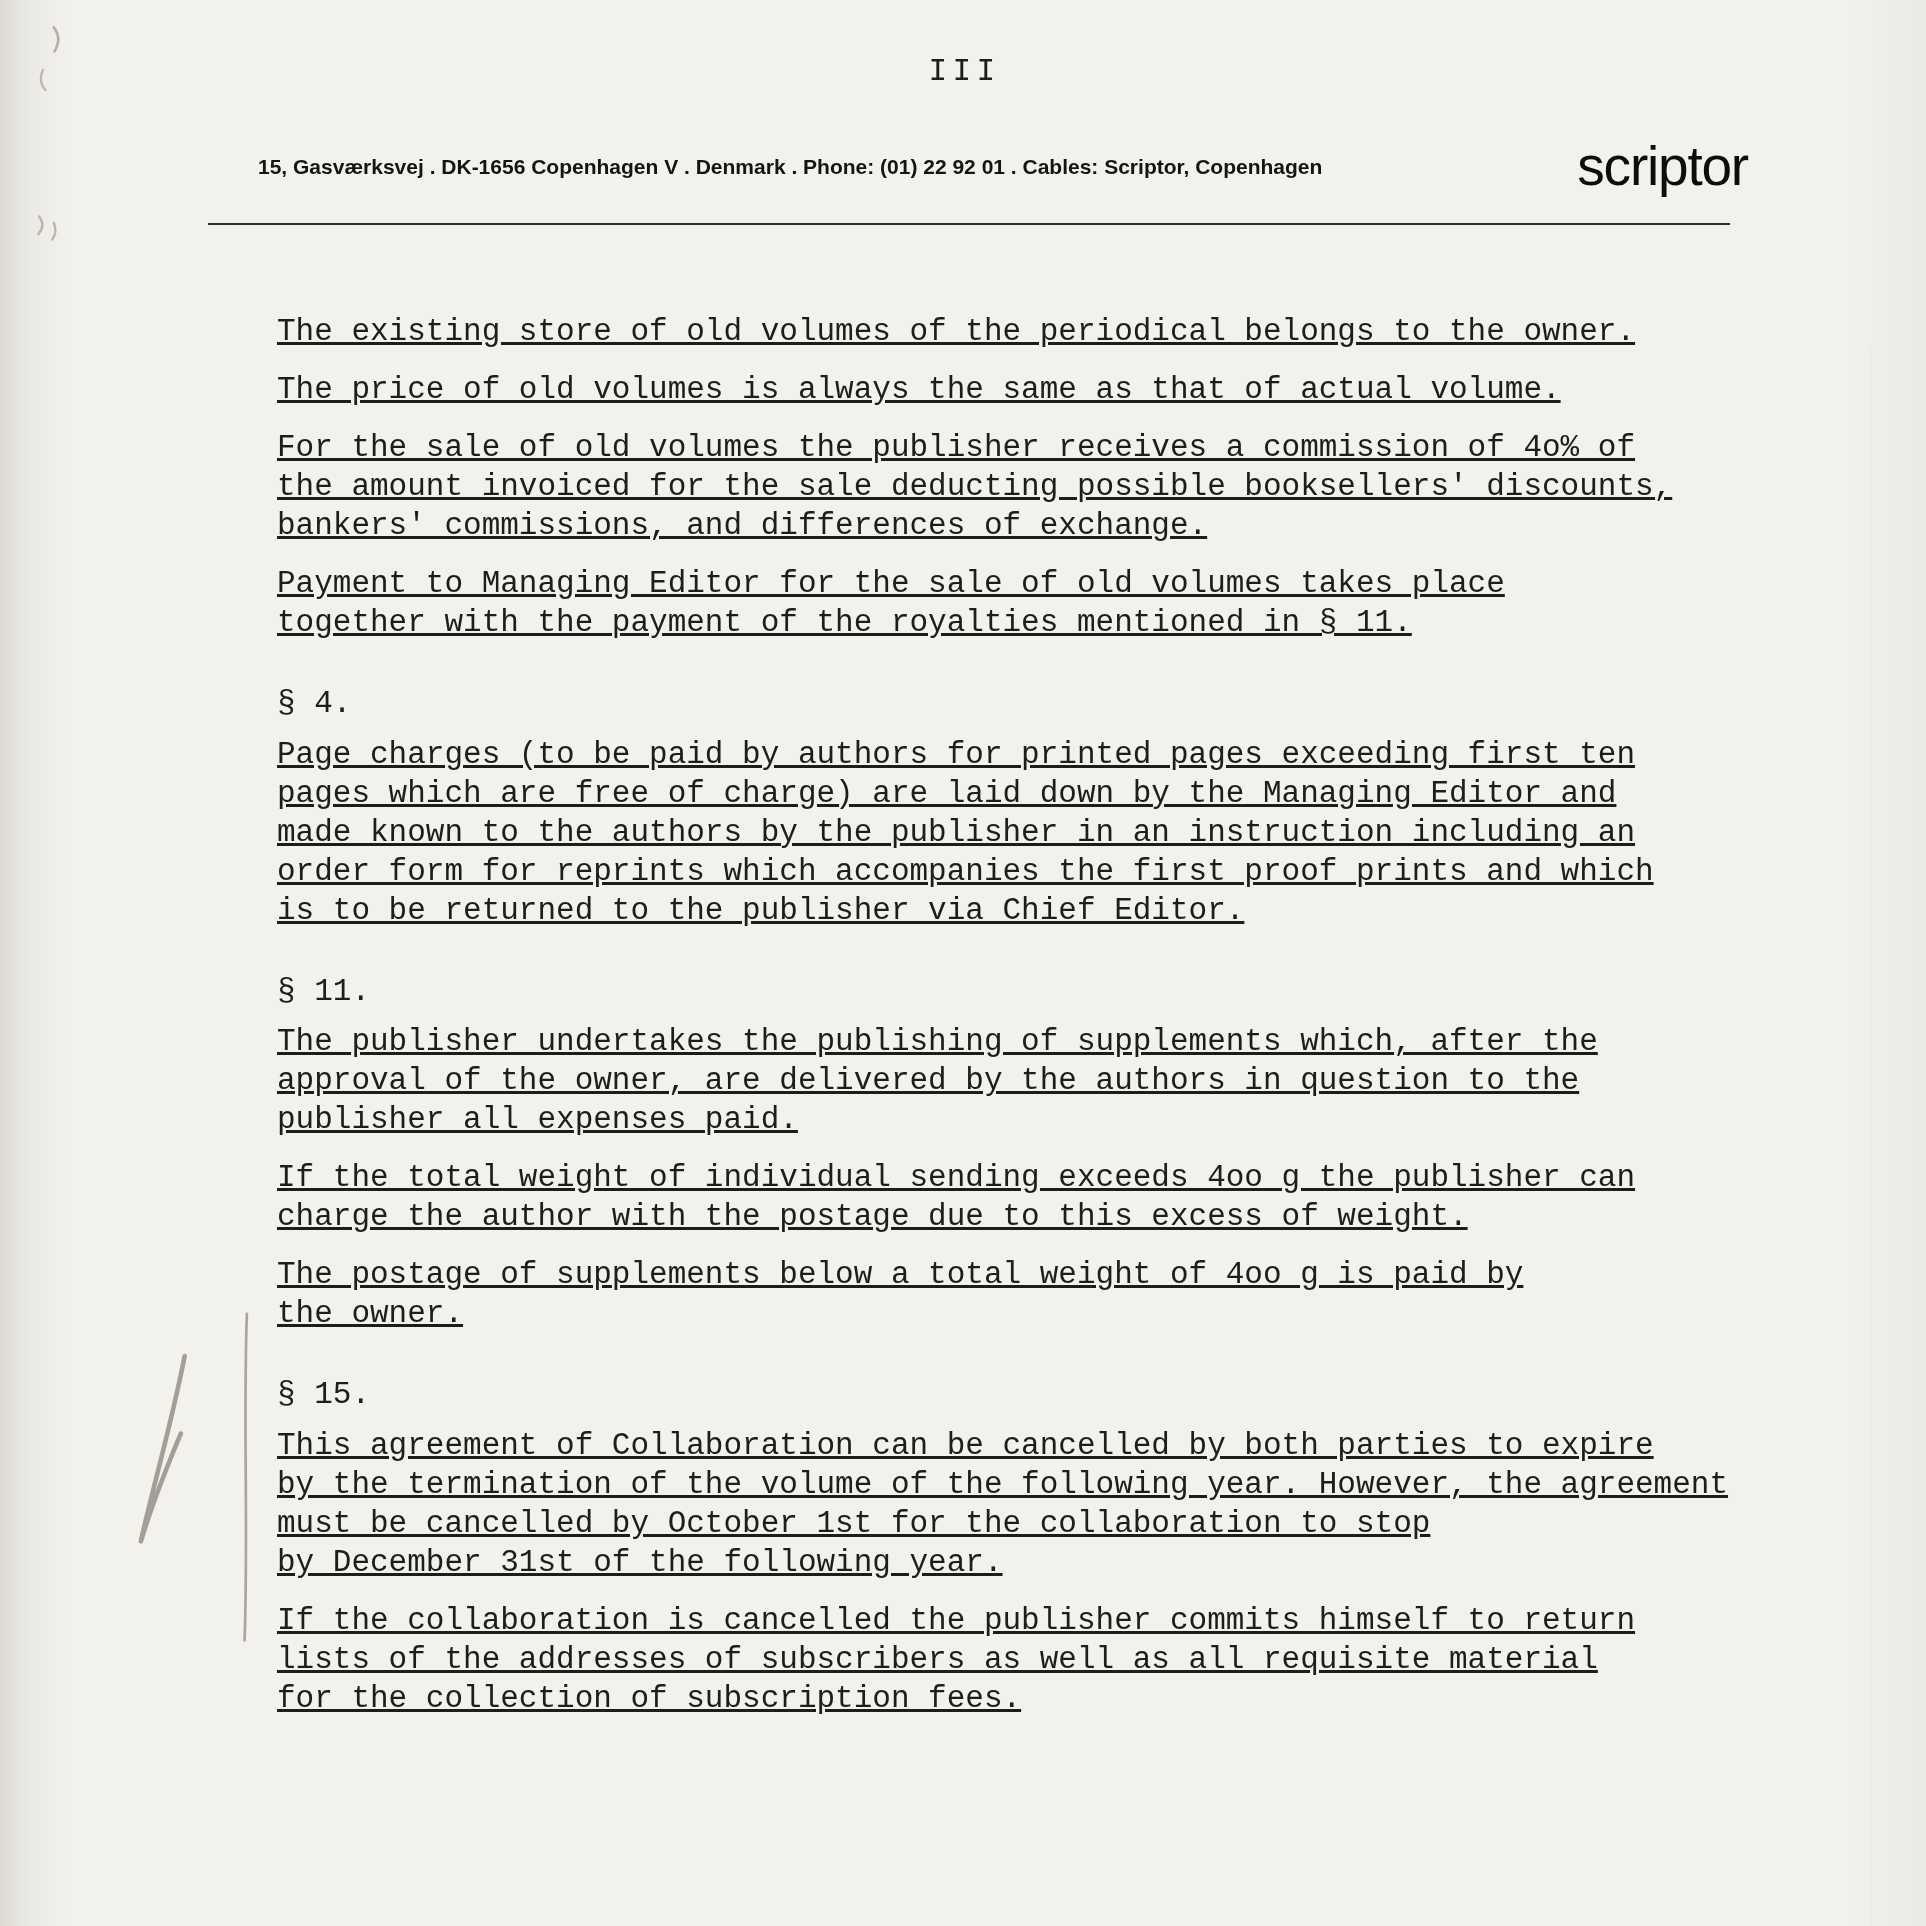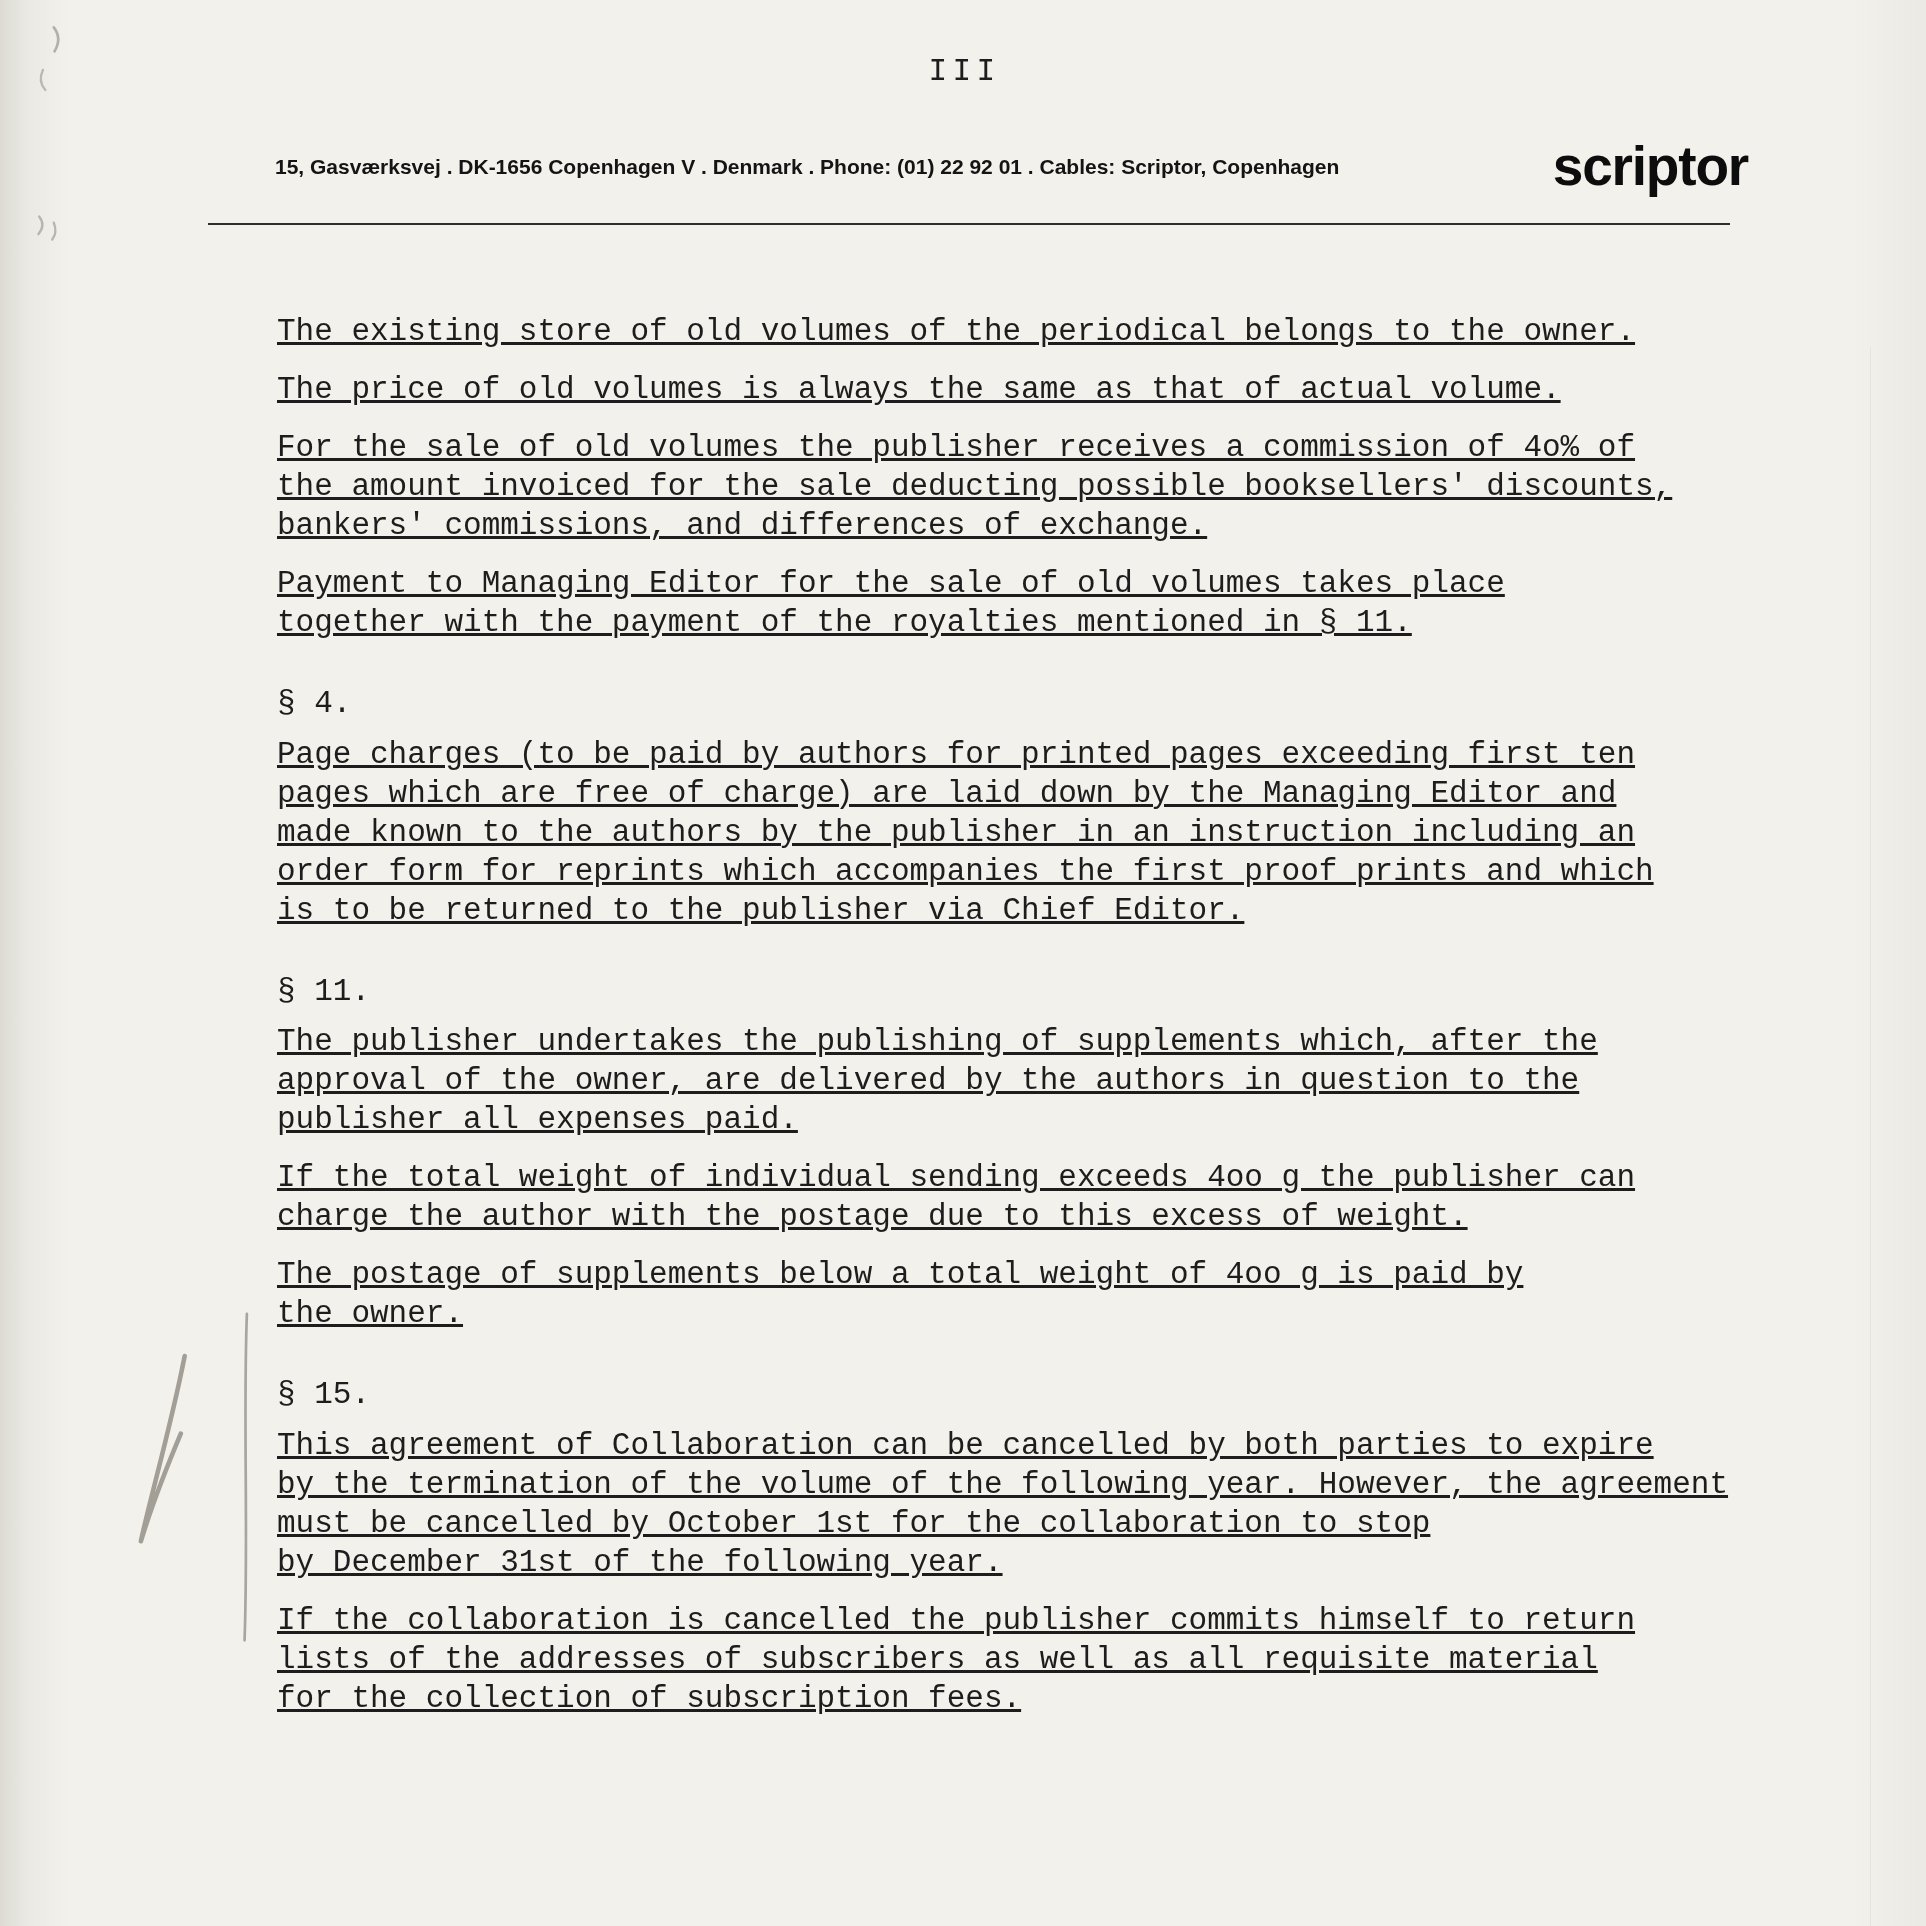--- a/index.html
+++ b/index.html
@@ -24,37 +24,37 @@
     left: 0;
     width: 100%;
     text-align: center;
     font-size: 31px;
     letter-spacing: 5.4px;
     color: #1d1d1d;
   }
   .letterhead {
     position: absolute;
     top: 139px;
-    left: 275px;
+    left: 258px;
     right: 181px;
     display: flex;
     align-items: center;
     justify-content: space-between;
     font-family: "Liberation Sans", sans-serif;
   }
   .letterhead .address {
     font-size: 21px;
     font-weight: bold;
     color: #141414;
     letter-spacing: 0px;
     white-space: nowrap;
   }
   .letterhead .logo {
     font-size: 55px;
-    font-weight: bold;
+    font-weight: normal;
     letter-spacing: -1.2px;
     color: #0d0d0d;
     line-height: 1;
     margin-left: 7px;
   }
   .rule {
     position: absolute;
     top: 223px;
     left: 208px;
     width: 1522px;

